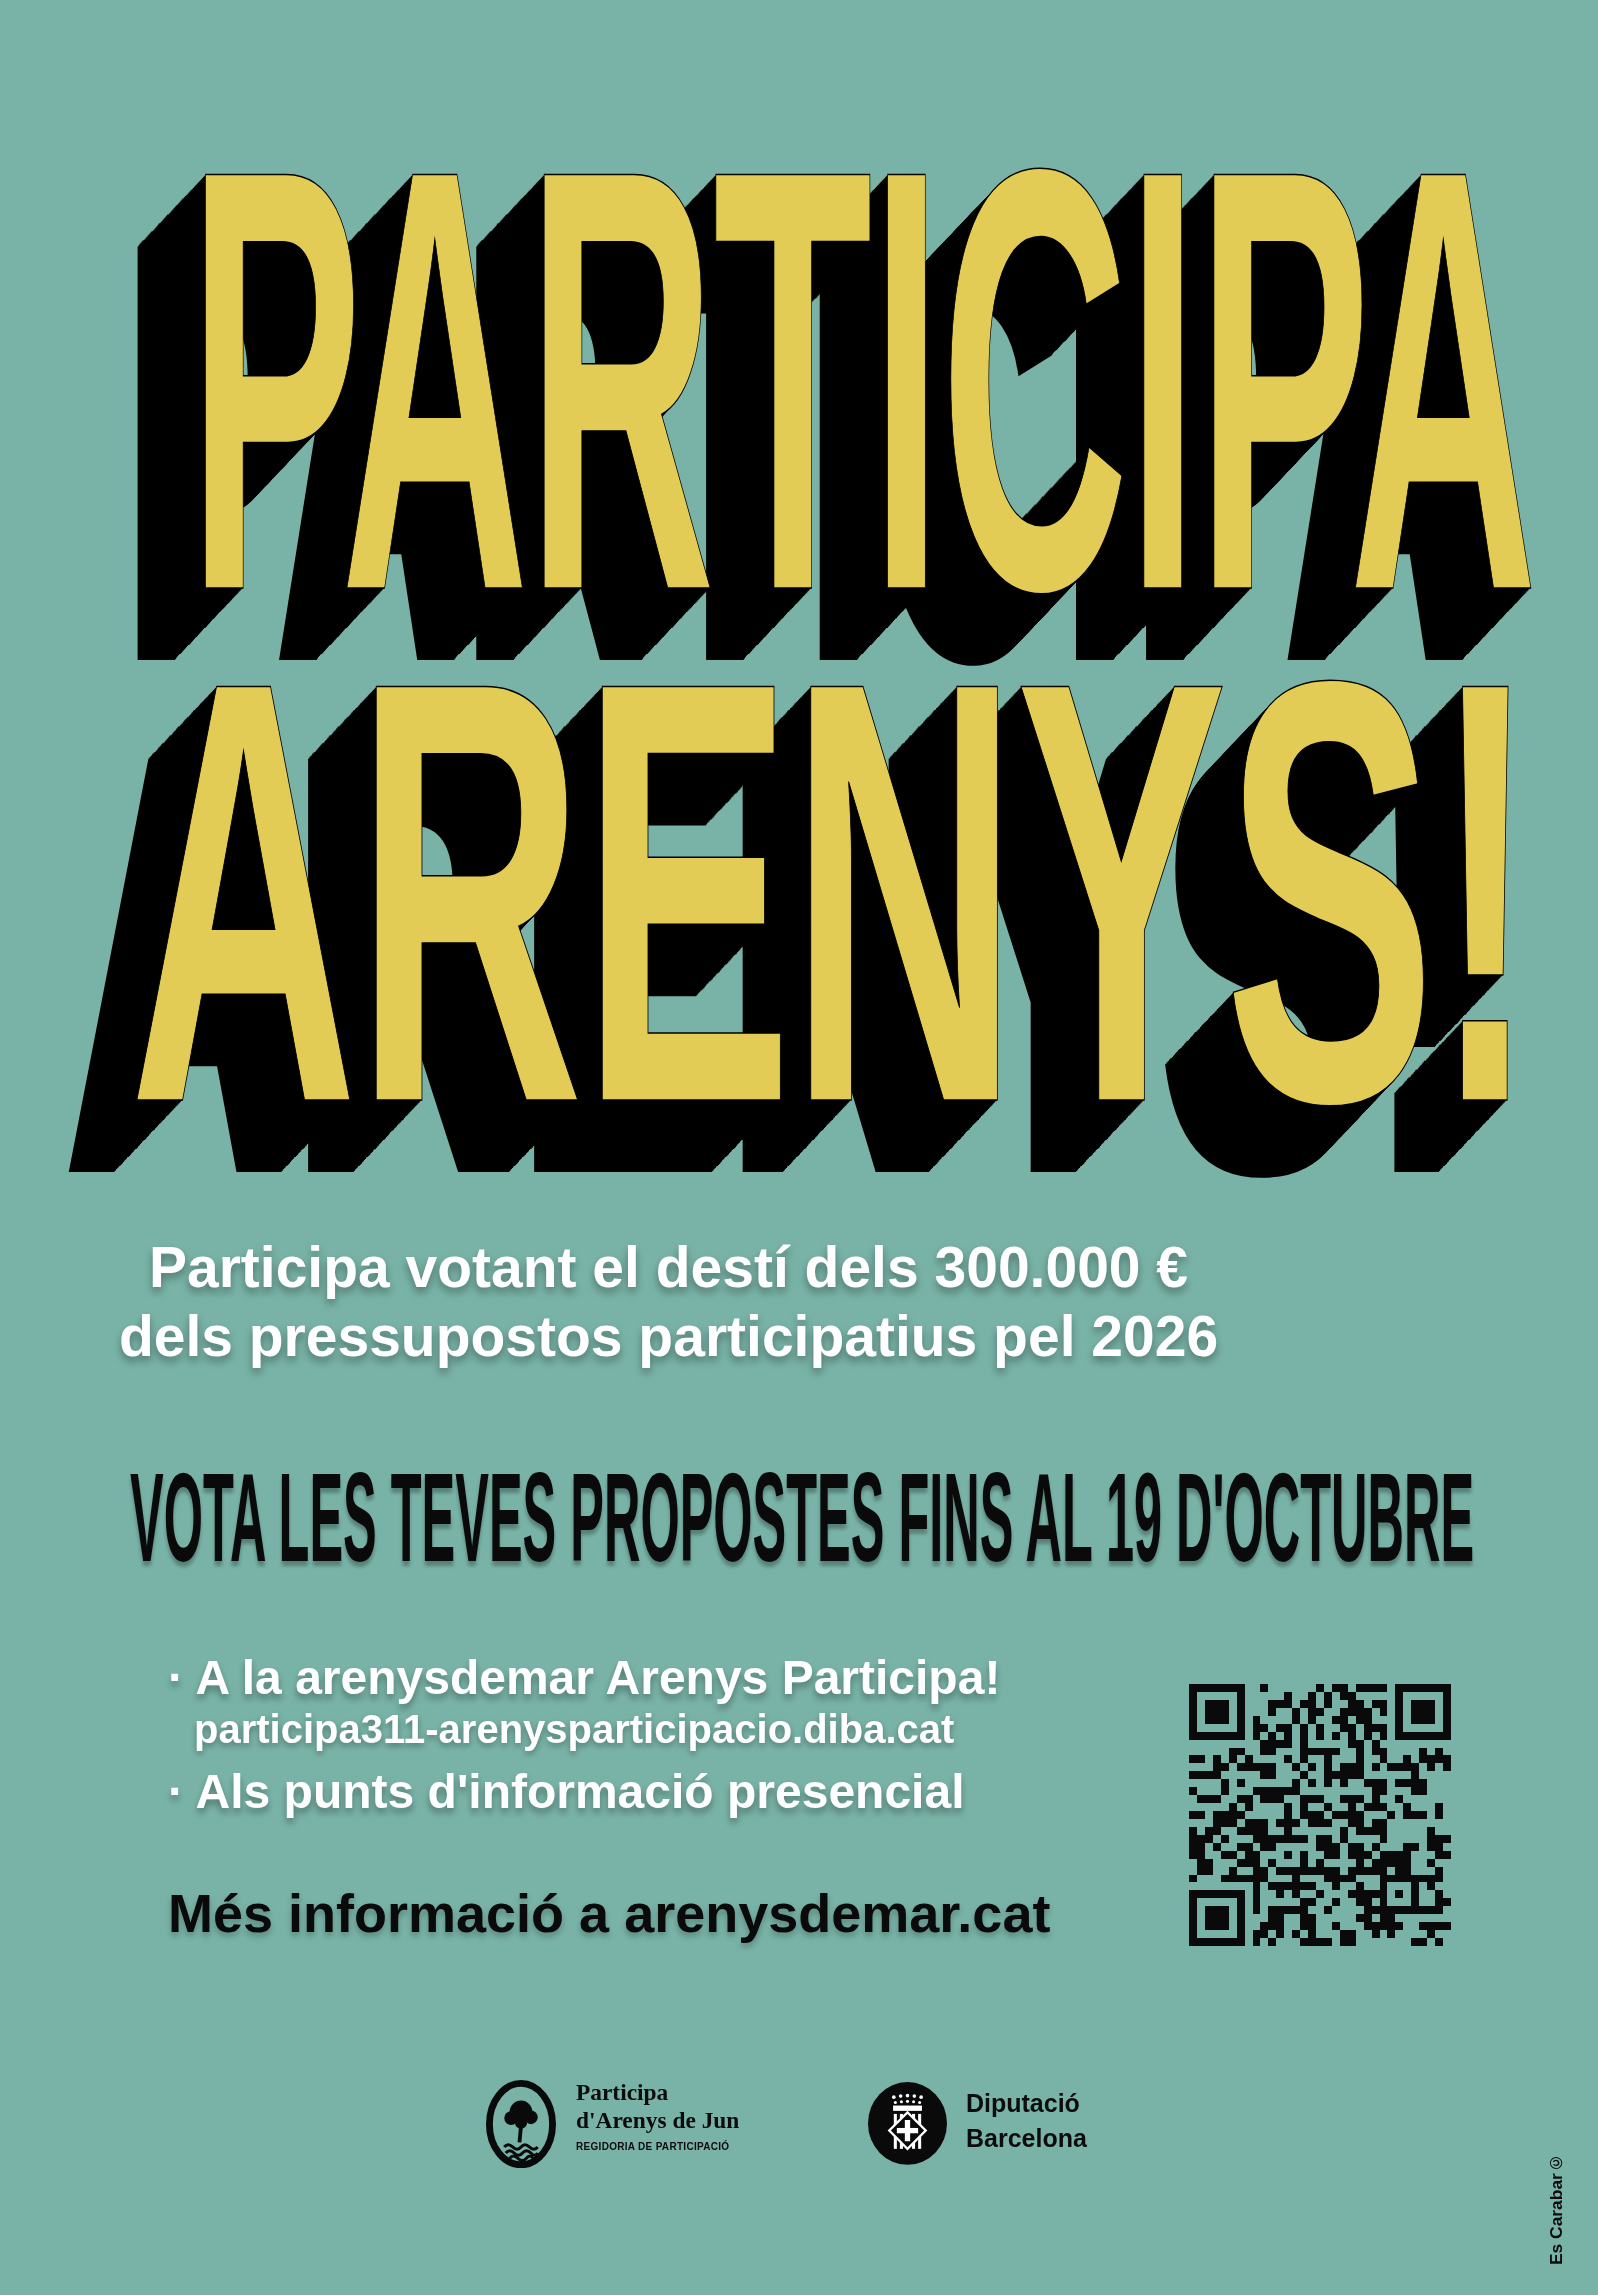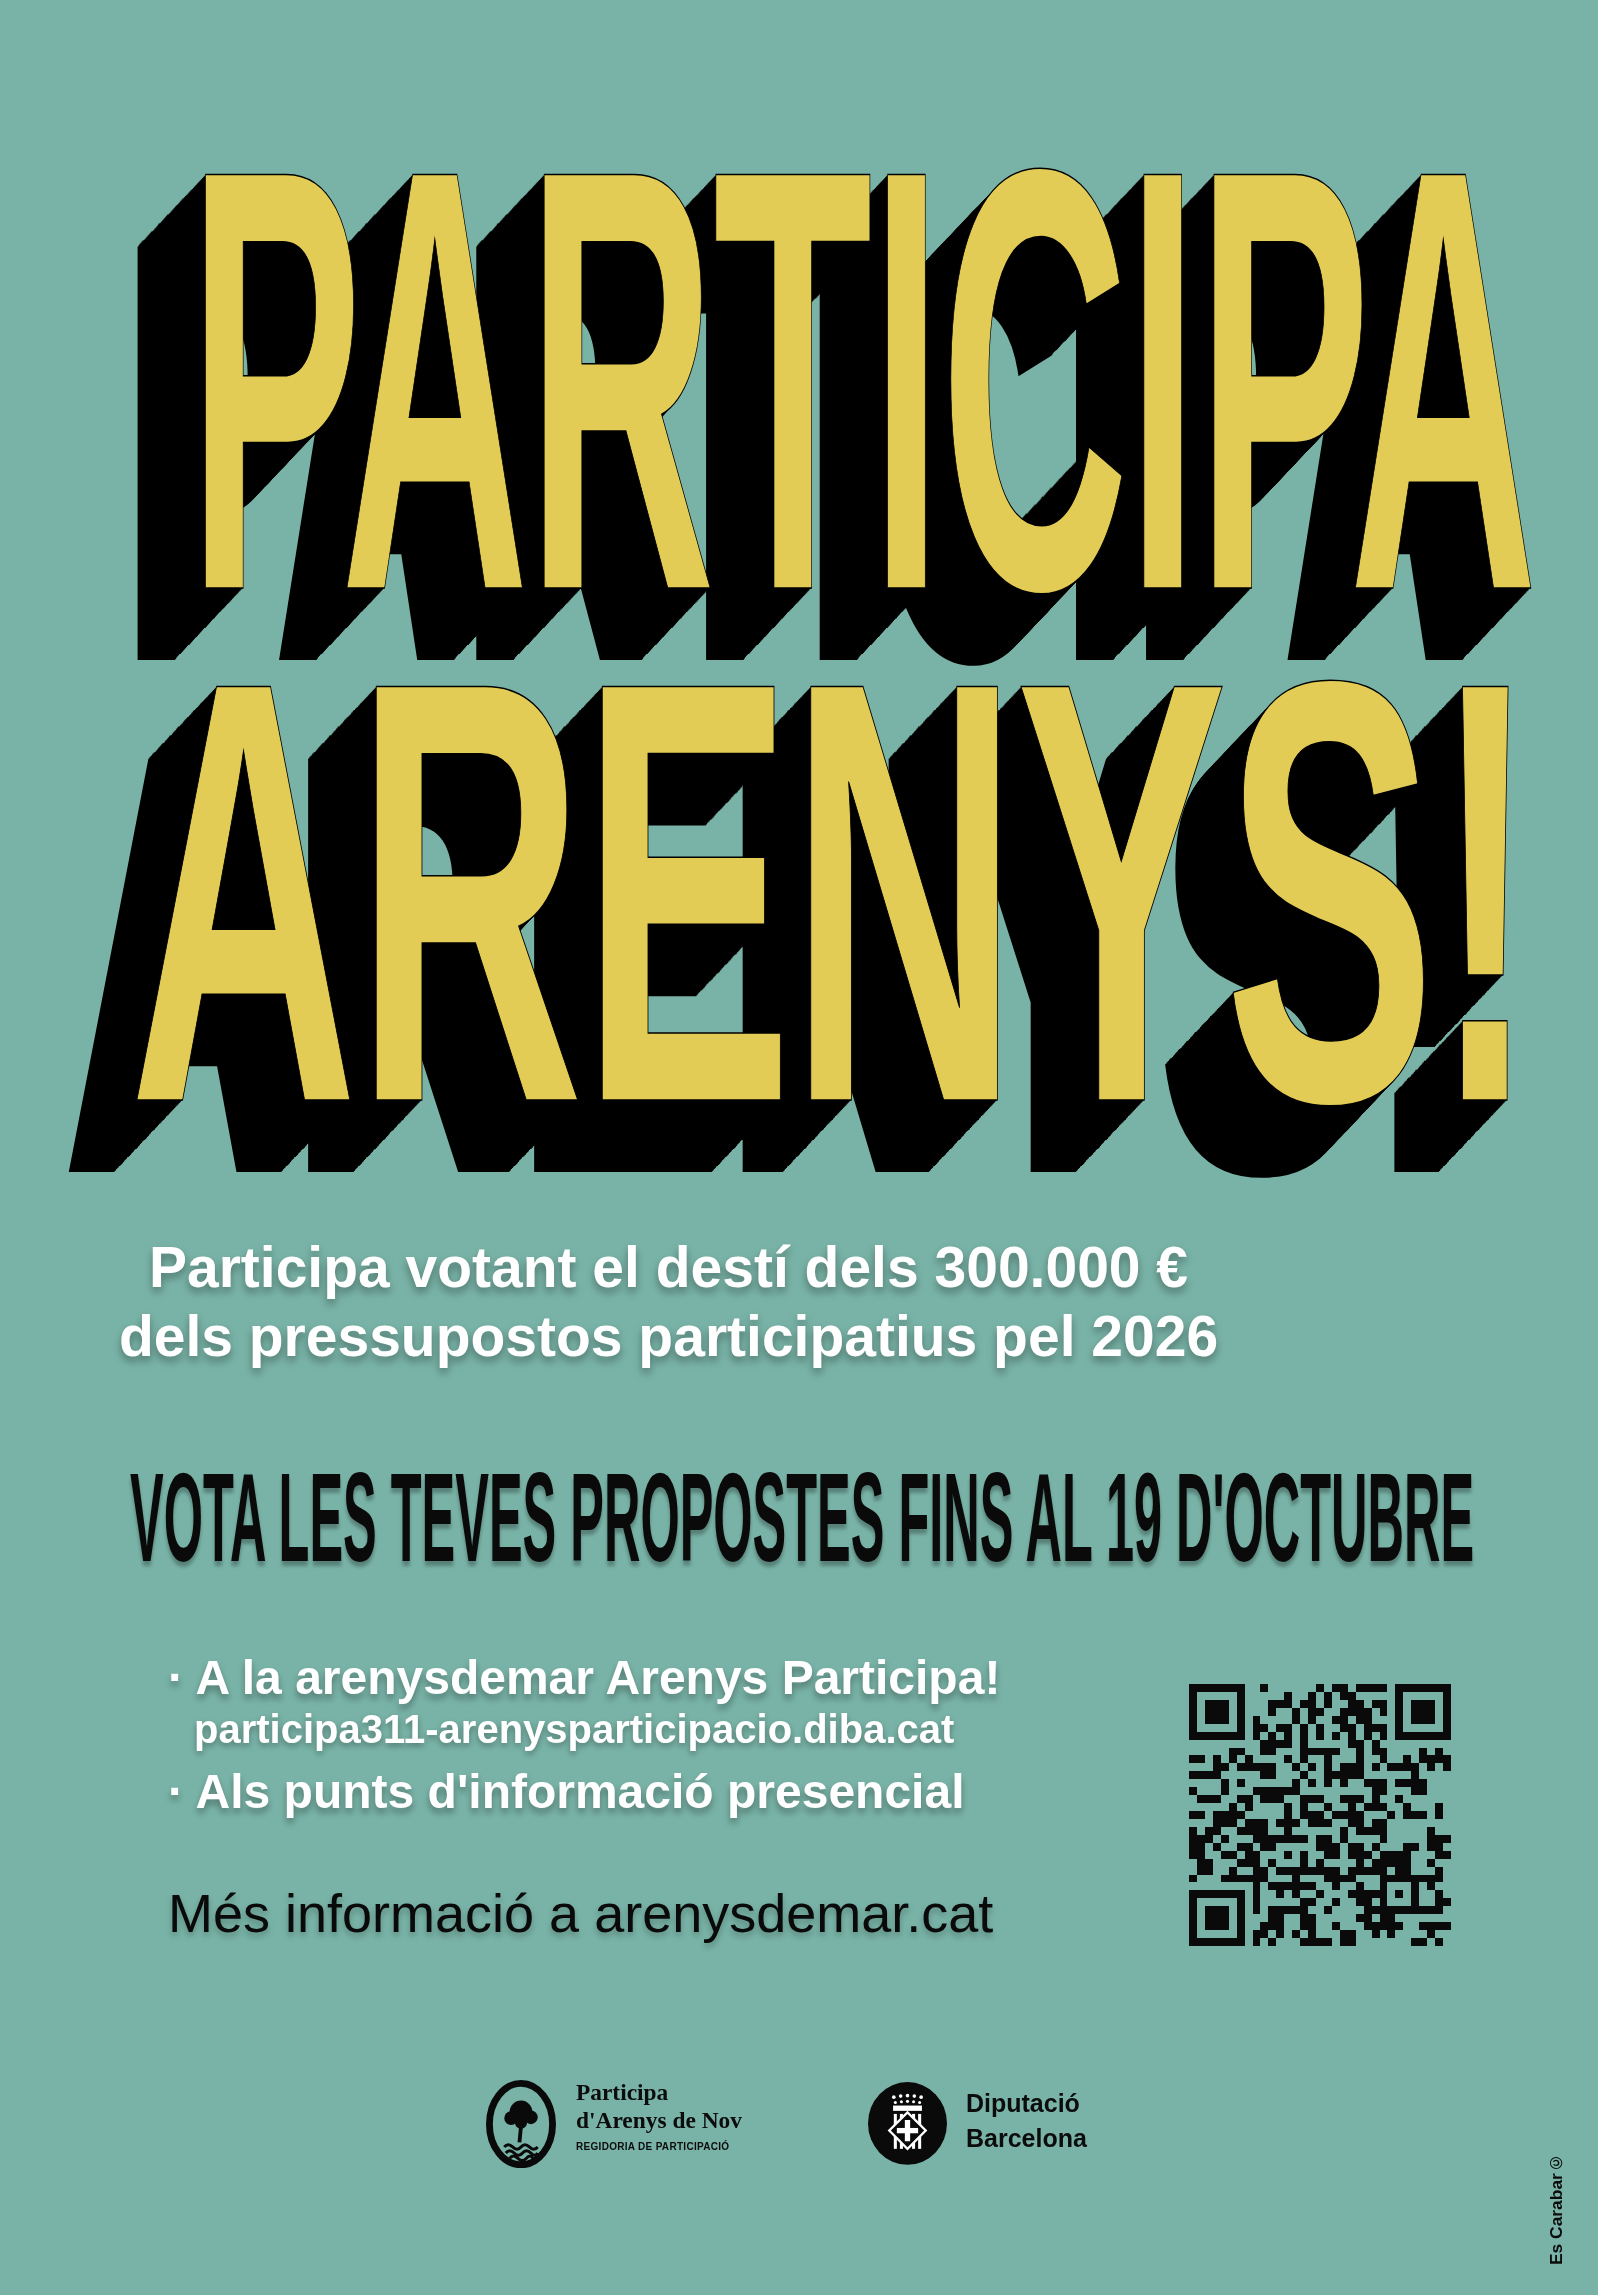--- a/index.html
+++ b/index.html
@@ -51,21 +51,21 @@
   .bullet-sub{
     left:194px;top:1709px;
     color:#ffffff;font-weight:700;font-size:40px;line-height:1;
     white-space:nowrap;
     text-shadow:0 3px 6px rgba(0,0,0,0.33);
   }
   #bullet2{left:168px;top:1768px;}
 
   .more-info{
     left:168px;top:1886px;
-    color:#0a0a0a;font-weight:400;font-size:54px;line-height:1;
+    color:#0a0a0a;font-weight:700;font-size:54px;line-height:1;
     white-space:nowrap;
     text-shadow:0 3.8px 6px rgba(0,0,0,0.25);
   }
 
   .qr{left:1189px;top:1684px;width:262px;height:262px;}
   .qr svg{width:100%;height:100%;display:block;}
 
   
   .logo-svg{display:block;}
   #aj-emblem{left:486px;top:2080px;width:70px;height:88px;}
@@ -665,21 +665,21 @@
     <circle cx="33" cy="50" r="9" fill="#0a0a0a"></circle>
     <circle cx="59" cy="49" r="9" fill="#0a0a0a"></circle>
     <circle cx="46" cy="56" r="8" fill="#0a0a0a"></circle>
     <path d="M24,88 q5,-6 11,0 t11,0 t11,0 t11,0" fill="none" stroke="#0a0a0a" stroke-width="4"></path>
     <path d="M26,96 q5,-6 11,0 t11,0 t11,0 t9,0" fill="none" stroke="#0a0a0a" stroke-width="4"></path>
     <path d="M31,103 q5,-6 11,0 t11,0 t9,0" fill="none" stroke="#0a0a0a" stroke-width="4"></path>
   </svg>
 </div>
 <div class="abs aj-text">
   <div class="aj-serif">Participa</div>
-  <div class="aj-serif"> d'Arenys de Nov</div>
+  <div class="aj-serif"> d'Arenys de Jun</div>
   <div class="aj-caps"> REGIDORIA DE PARTICIPACIÓ</div>
 </div>
 
 <div id="dip-emblem" class="abs">
   <svg class="logo-svg" viewBox="0 0 104 109">
     <ellipse cx="52" cy="54.5" rx="52" ry="54.5" fill="#0a0a0a"></ellipse>
     <g fill="#ffffff">
       <circle cx="34" cy="20" r="2.4"></circle>
         <circle cx="43" cy="18.5" r="2.4"></circle>
       <circle cx="52" cy="18" r="2.4"></circle>

